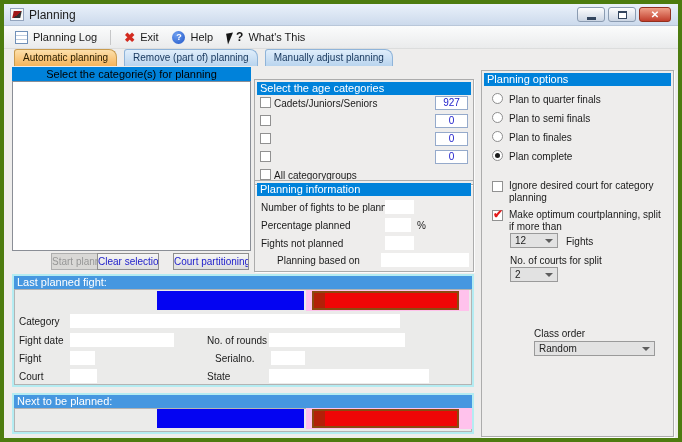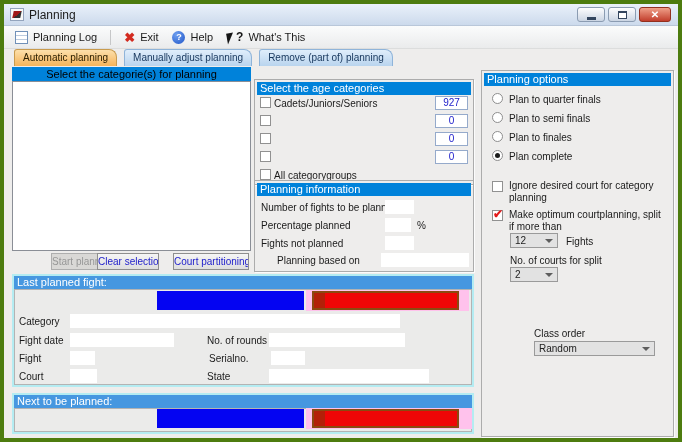--- a/index.html
+++ b/index.html
@@ -105,22 +105,22 @@
     </div>
     <div class="tb-item">
       <span class="cursor-icon"></span>
       <span class="wt-q">?</span>
       <span>What's This</span>
     </div>
   </div>
 
   <div class="tabs">
     <div class="tab active">Automatic planning</div>
+    <div class="tab">Remove (part of) planning</div>
     <div class="tab">Manually adjust planning</div>
-    <div class="tab">Remove (part of) planning</div>
   </div>
 
   <div class="body">
 
     <div class="hdr-center" style="left:8px;top:0;width:239px;">Select the categorie(s) for planning</div>
     <div class="listbox" style="left:8px;top:14px;width:239px;height:170px;"></div>
     <div class="btn disabled" style="left:8px;top:186px;width:54px;margin-left:39px;">Start planning</div>
     <div class="btn" style="left:93px;top:186px;width:62px;">Clear selection</div>
     <div class="btn" style="left:169px;top:186px;width:76px;">Court partitioning</div>
 
@@ -207,21 +207,21 @@
       <div class="lbl" style="left:5px;top:40px;">Category</div>
       <div class="field" style="left:56px;top:38px;width:330px;"></div>
 
       <div class="lbl" style="left:5px;top:59px;">Fight date</div>
       <div class="field" style="left:56px;top:57px;width:104px;"></div>
       <div class="lbl" style="left:193px;top:59px;">No. of rounds</div>
       <div class="field" style="left:255px;top:57px;width:136px;"></div>
 
       <div class="lbl" style="left:5px;top:77px;">Fight</div>
       <div class="field" style="left:56px;top:75px;width:25px;"></div>
-      <div class="lbl" style="left:195px;top:77px;text-align:center;">Serialno.</div>
+      <div class="lbl" style="left:201px;top:77px;text-align:center;">Serialno.</div>
       <div class="field" style="left:257px;top:75px;width:34px;"></div>
 
       <div class="lbl" style="left:5px;top:95px;">Court</div>
       <div class="field" style="left:56px;top:93px;width:27px;"></div>
       <div class="lbl" style="left:193px;top:95px;">State</div>
       <div class="field" style="left:255px;top:93px;width:160px;"></div>
     </div>
 
     <div class="section" style="left:8px;top:326px;width:462px;height:41px;">
       <div class="sec-hdr">Next to be planned:</div>

